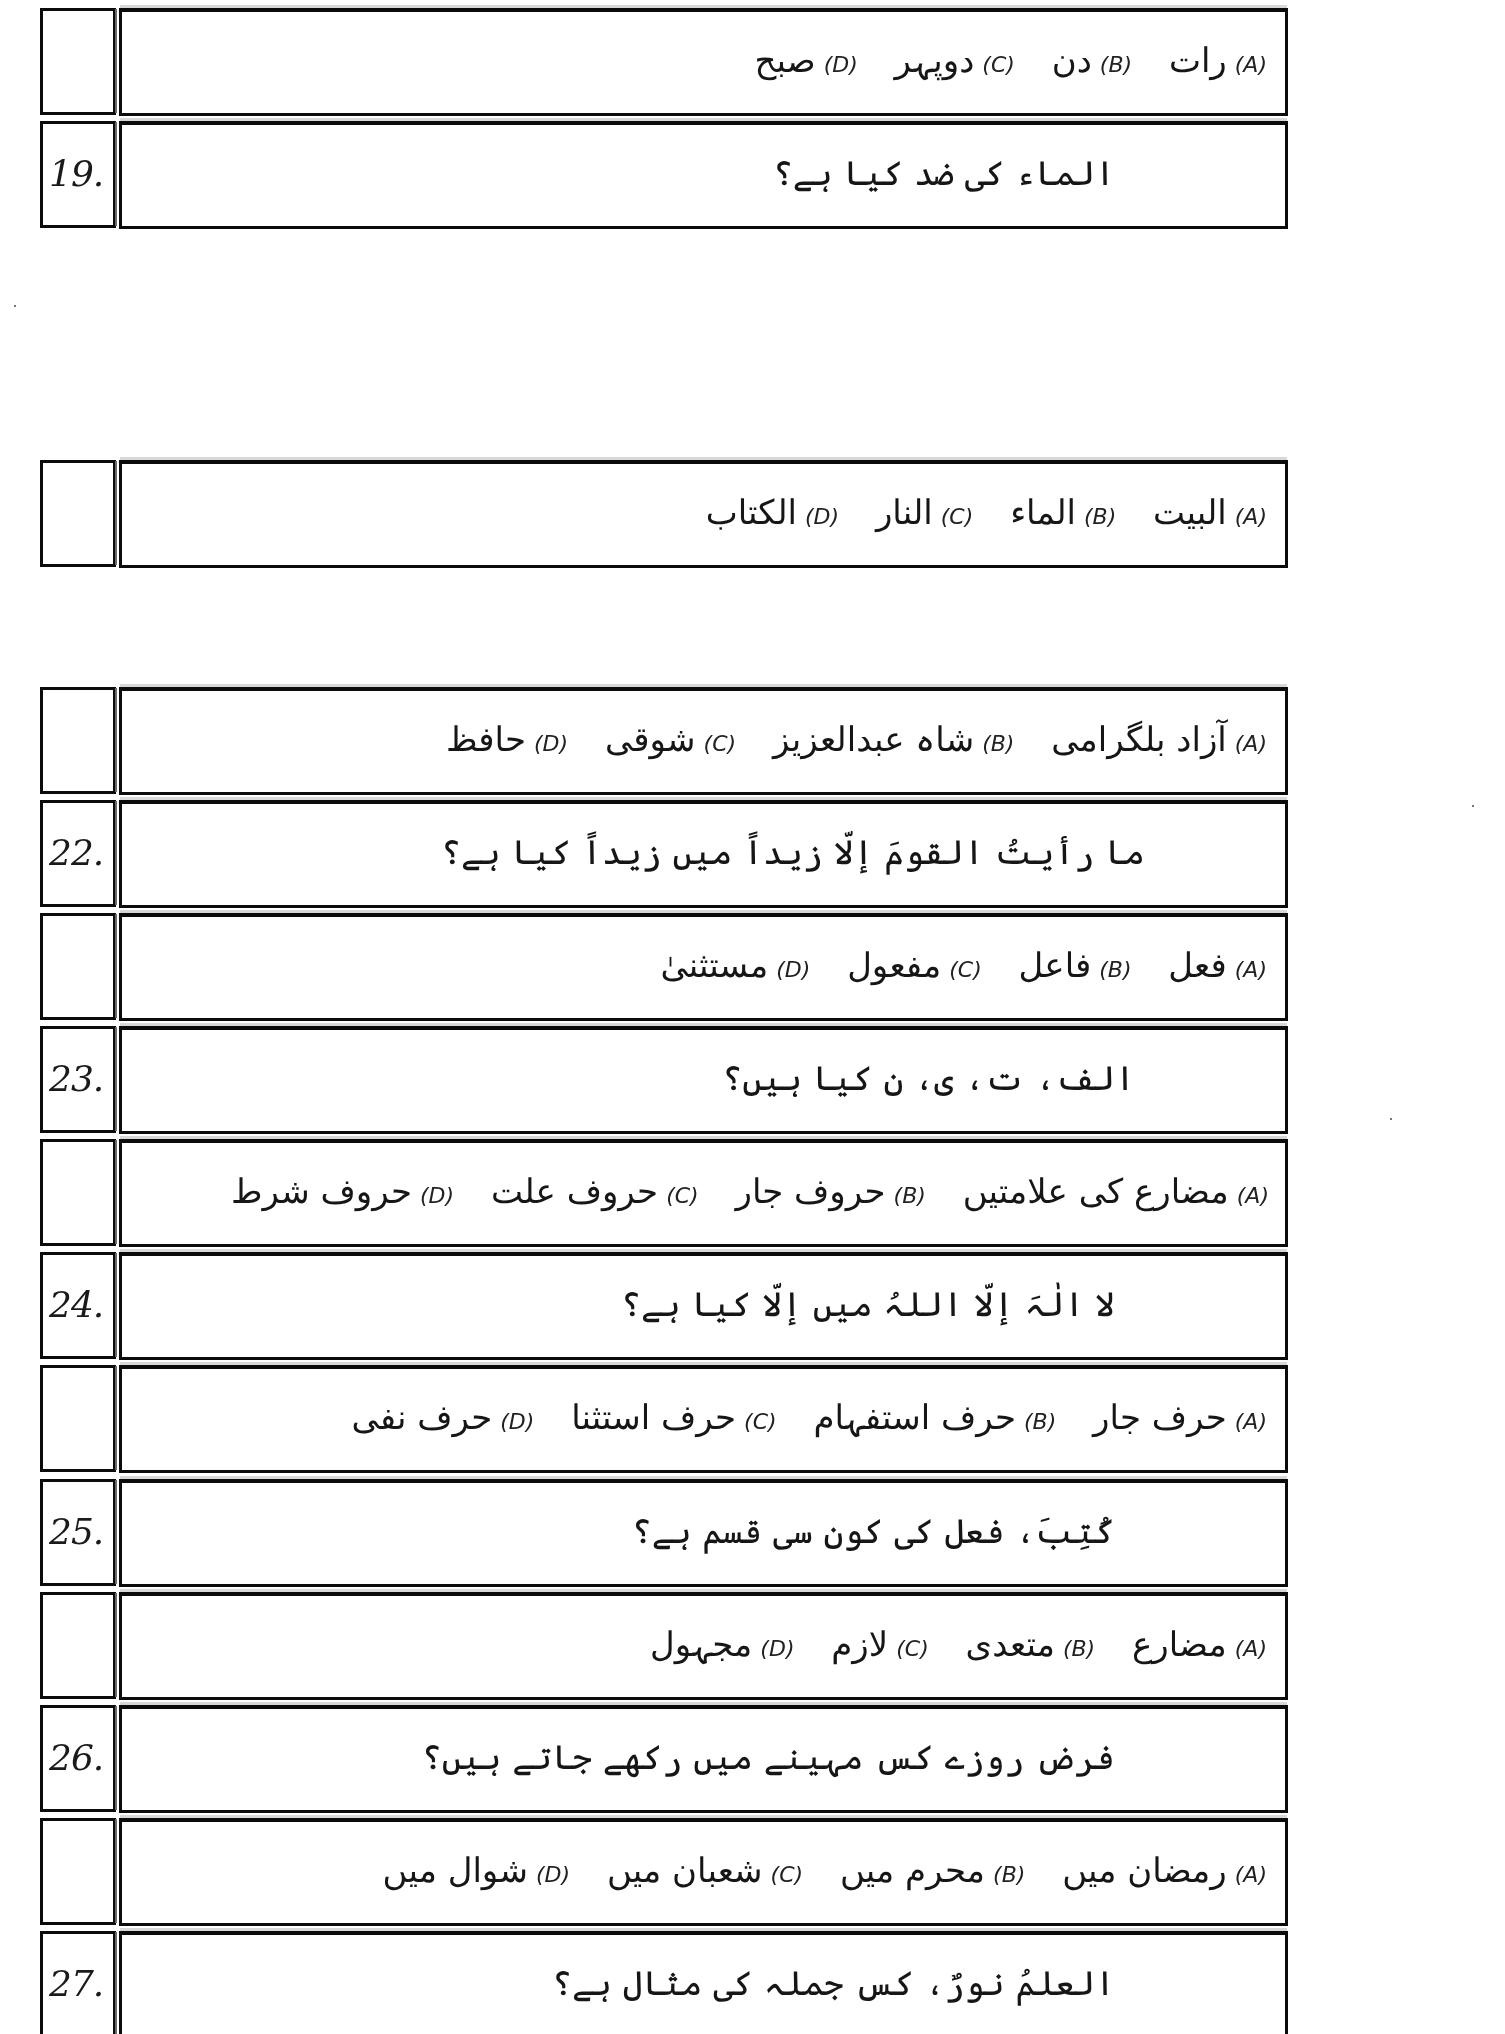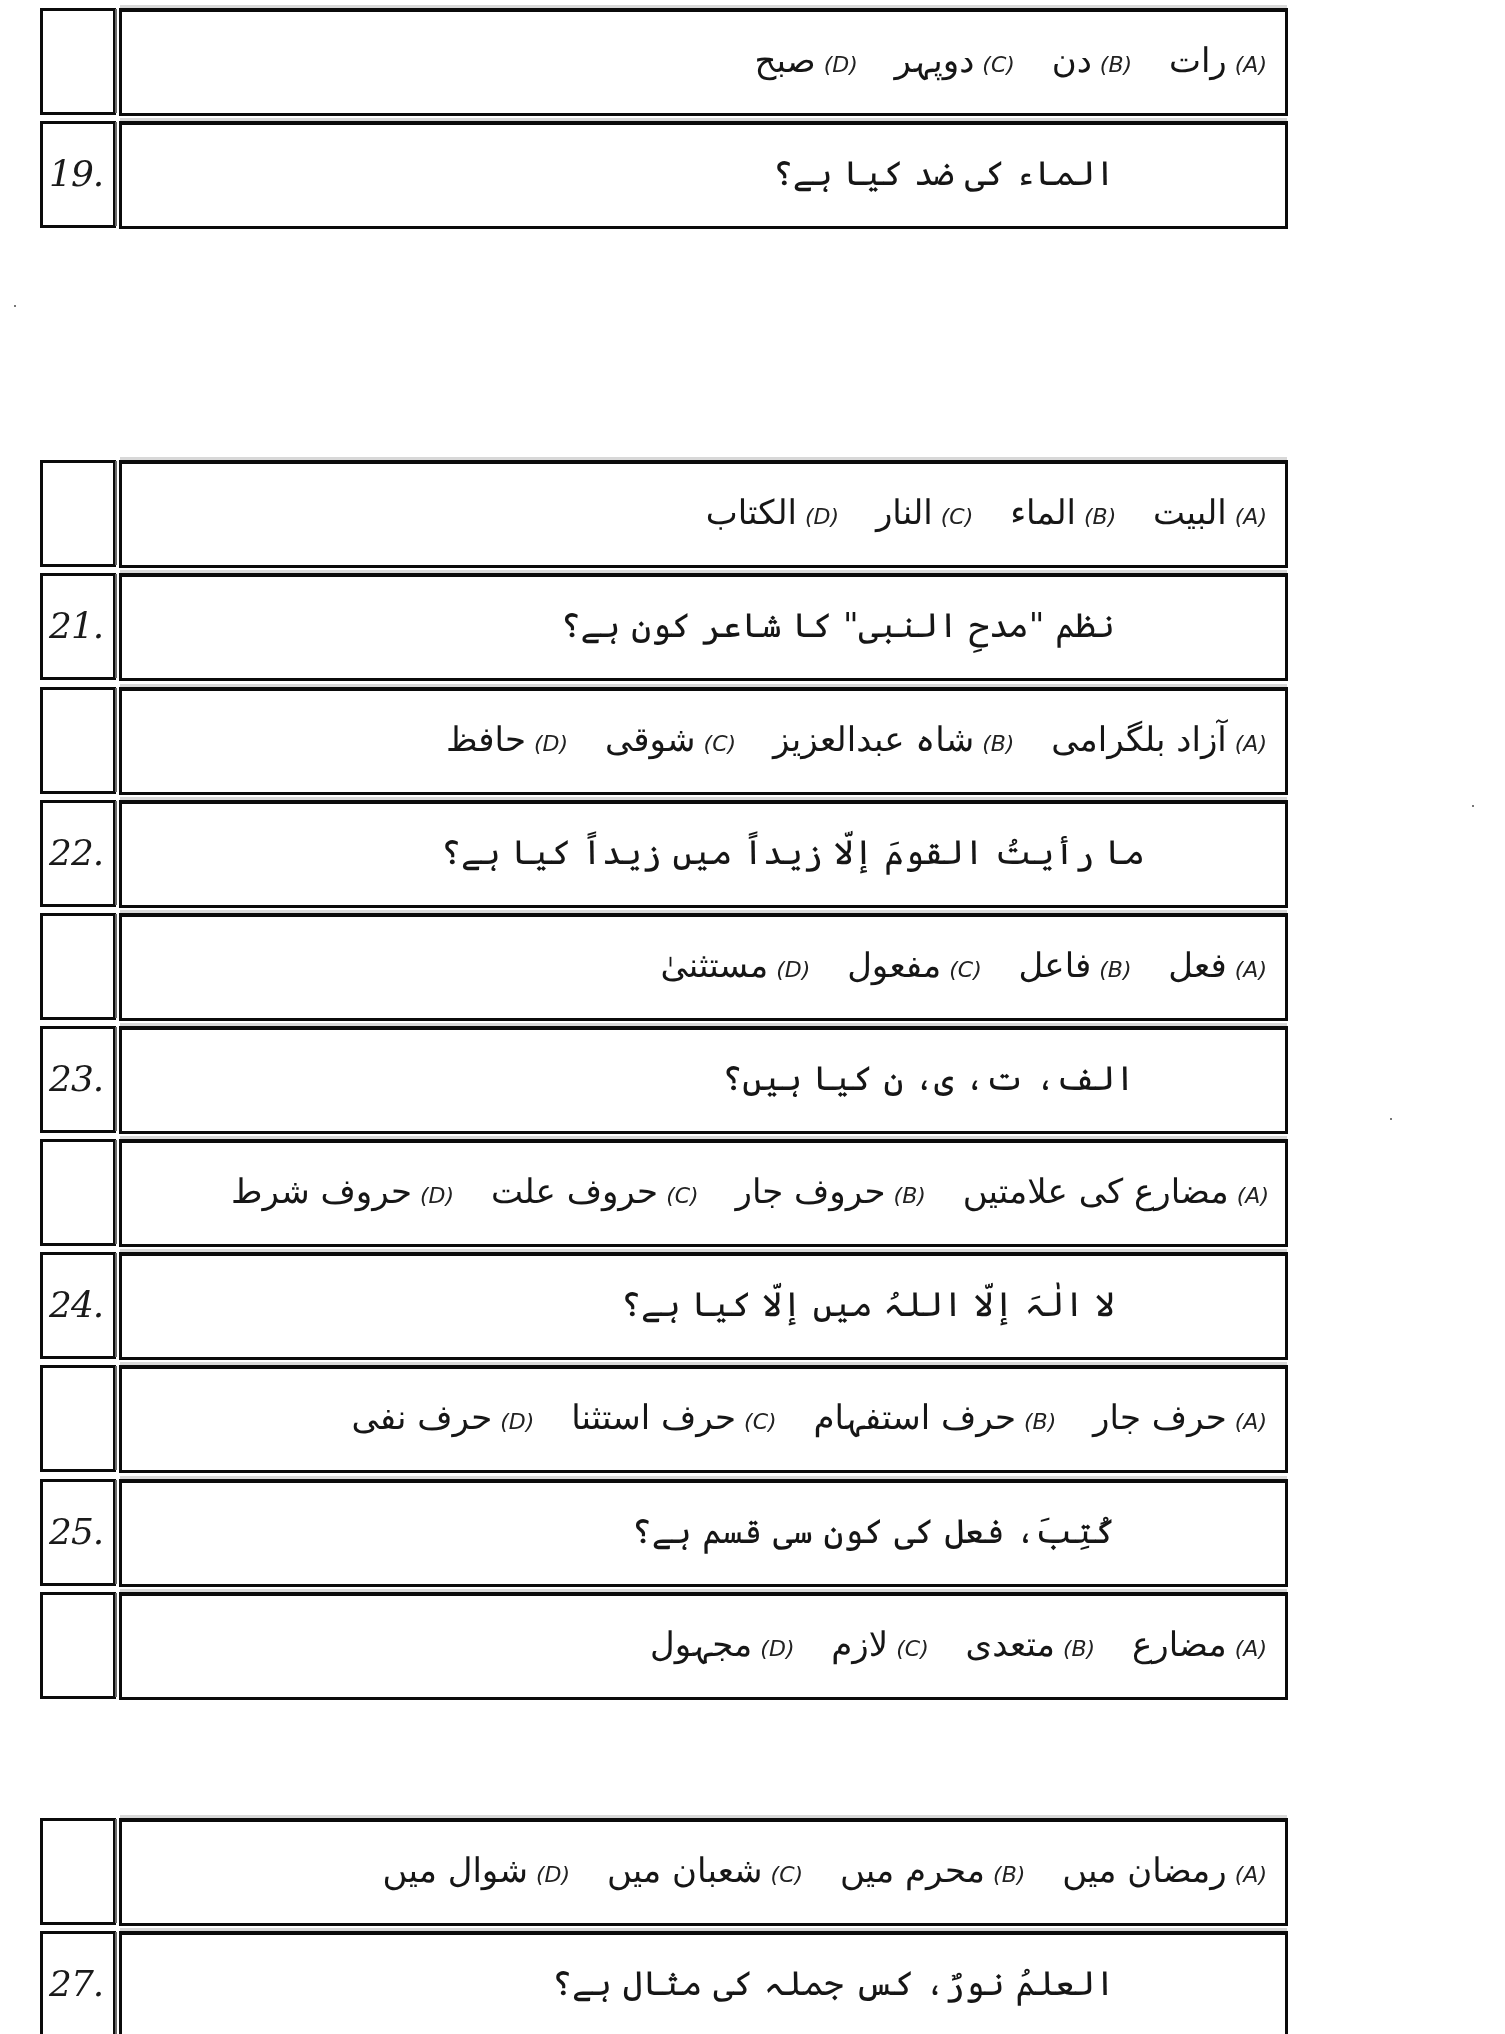--- a/index.html
+++ b/index.html
@@ -144,28 +144,20 @@
     <div class="main-cell">
       <div class="cell-text options">
         <span class="opt"><span class="opt-letter">(A)</span><span>البیت</span></span>
         <span class="opt"><span class="opt-letter">(B)</span><span>الماء</span></span>
         <span class="opt"><span class="opt-letter">(C)</span><span>النار</span></span>
         <span class="opt"><span class="opt-letter">(D)</span><span>الکتاب</span></span>
       </div>
     </div>
   </div>
 
-  <div class="row" style="top:573px">
-    <div class="num-cell">
-      <span class="num-text">21.</span>
-    </div>
-    <div class="main-cell">
-      <div class="cell-text question">نظم "مدحِ النبی" کا شاعر کون ہے؟</div>
-    </div>
-  </div>
 
   <div class="row" style="top:687px">
     <div class="num-cell">
       <span class="num-text"></span>
     </div>
     <div class="main-cell">
       <div class="cell-text options">
         <span class="opt"><span class="opt-letter">(A)</span><span>آزاد بلگرامی</span></span>
         <span class="opt"><span class="opt-letter">(B)</span><span>شاہ عبدالعزیز</span></span>
         <span class="opt"><span class="opt-letter">(C)</span><span>شوقی</span></span>
@@ -259,20 +251,28 @@
     <div class="main-cell">
       <div class="cell-text options">
         <span class="opt"><span class="opt-letter">(A)</span><span>مضارع</span></span>
         <span class="opt"><span class="opt-letter">(B)</span><span>متعدی</span></span>
         <span class="opt"><span class="opt-letter">(C)</span><span>لازم</span></span>
         <span class="opt"><span class="opt-letter">(D)</span><span>مجہول</span></span>
       </div>
     </div>
   </div>
 
+  <div class="row" style="top:1705px">
+    <div class="num-cell">
+      <span class="num-text">26.</span>
+    </div>
+    <div class="main-cell">
+      <div class="cell-text question">فرض روزے کس مہینے میں رکھے جاتے ہیں؟</div>
+    </div>
+  </div>
 
   <div class="row" style="top:1818px">
     <div class="num-cell">
       <span class="num-text"></span>
     </div>
     <div class="main-cell">
       <div class="cell-text options">
         <span class="opt"><span class="opt-letter">(A)</span><span>رمضان میں</span></span>
         <span class="opt"><span class="opt-letter">(B)</span><span>محرم میں</span></span>
         <span class="opt"><span class="opt-letter">(C)</span><span>شعبان میں</span></span>

